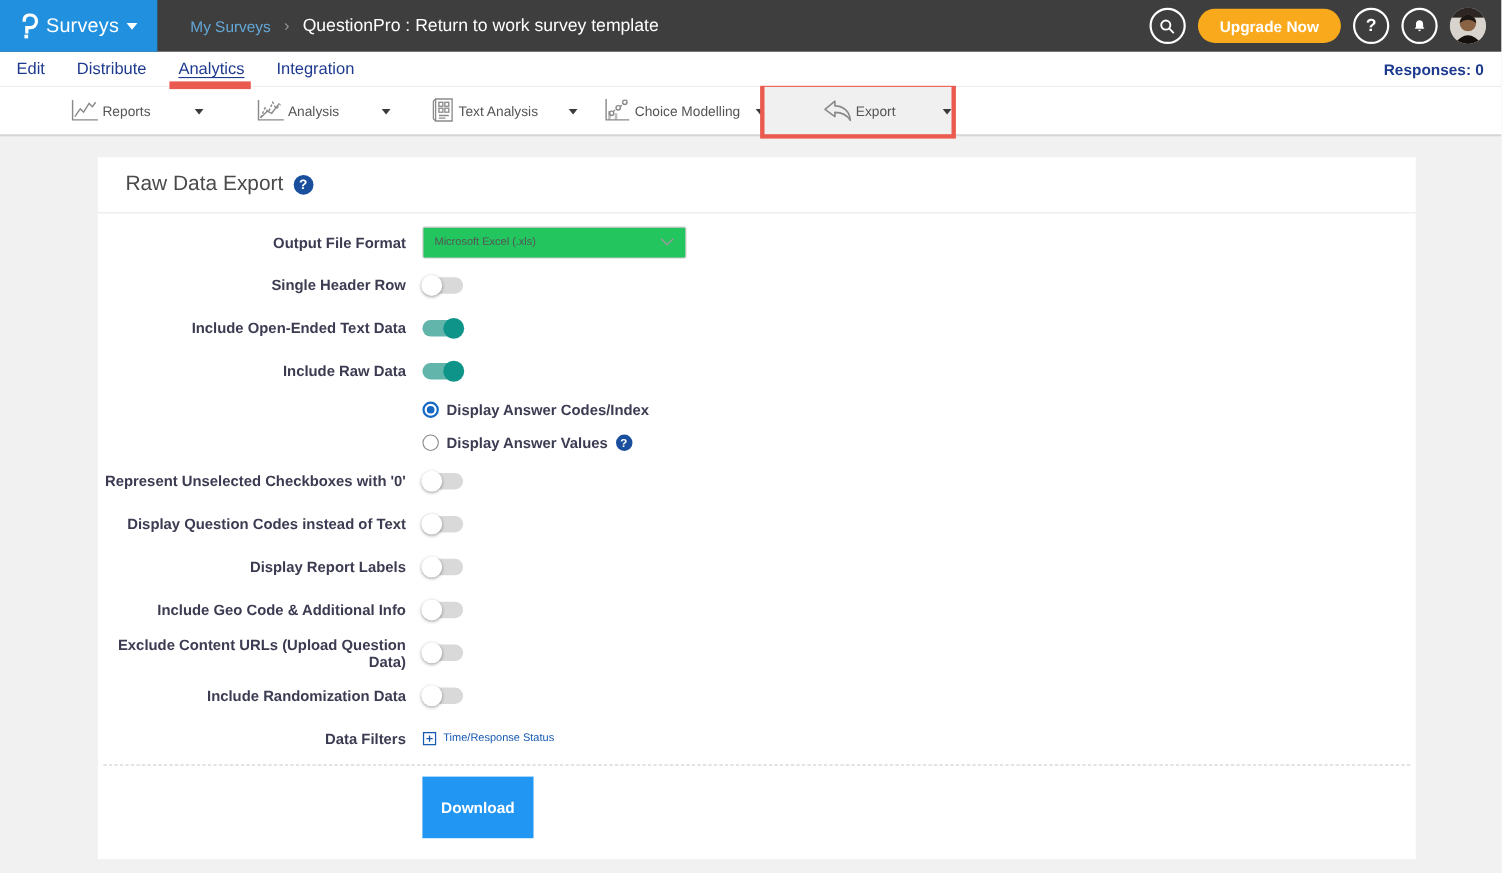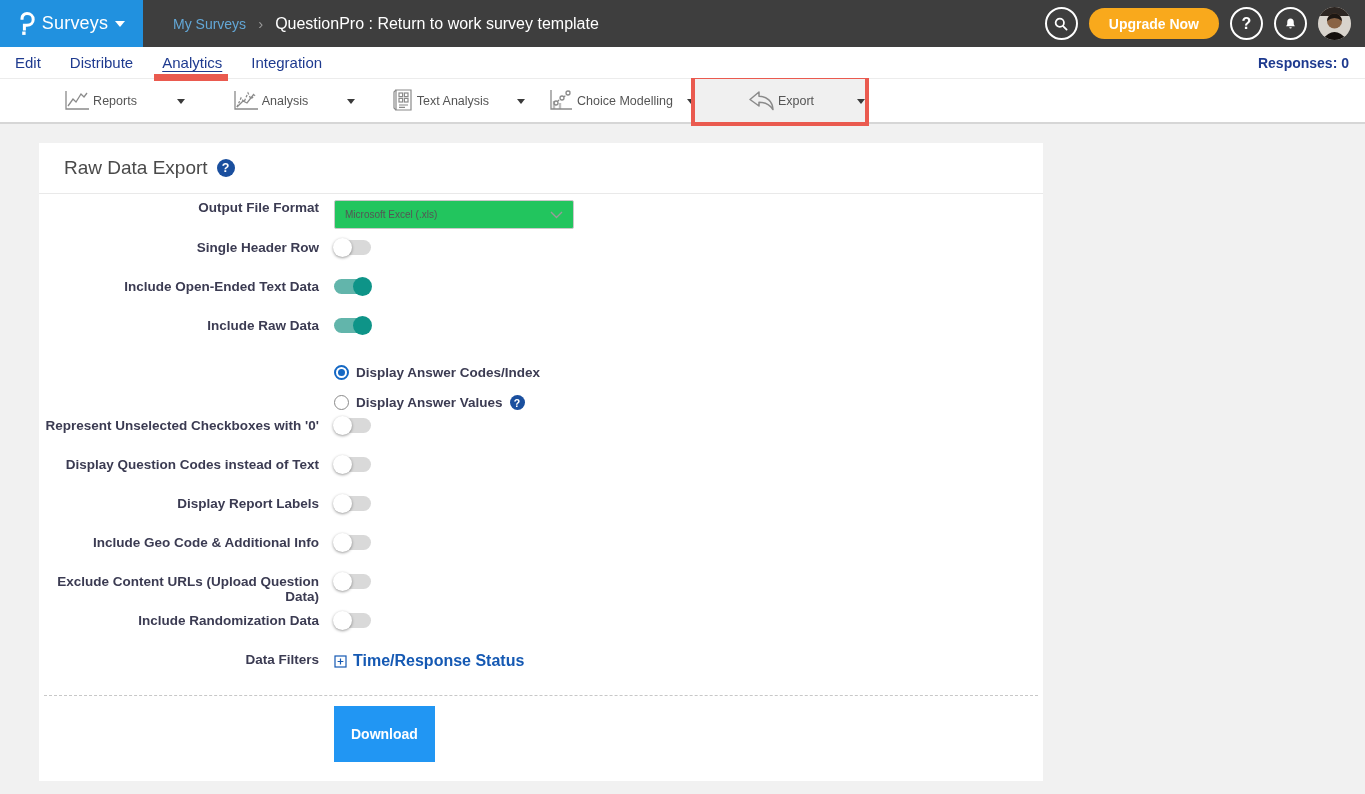--- a/index.html
+++ b/index.html
@@ -30,28 +30,28 @@
   
   .toolbar { height:46px; background:#fff; border-top:1px solid #ececec; border-bottom:2px solid #d6d6d6; display:flex; padding-left:15px; position:relative; }
   .tool-group { width:170px; height:100%; position:relative; display:flex; align-items:center; justify-content:center; cursor:pointer; gap:2px; }
   .tool-group .t-icon { height:22px; display:flex; align-items:flex-end; color:#8a8a8a; }
   .tool-group .t-label { font-size:12.5px; color:#555; }
   .tool-caret { position:absolute; right:0; top:50%; margin-top:-2px; width:0; height:0; border:4px solid transparent; border-top:5px solid #3a3a3a; }
   .tool-group.hl { background:#f0f0f0; box-shadow:0 0 0 4px #ea5a4f; z-index:8; }
 
   
   .page { height:668px; background:#f1f1f1; }
-  .card { margin-left:39px; margin-top:19px; width:1004px; height:638px; background:#fff; }
+  .card { margin-left:89px; margin-top:19px; width:1198px; height:638px; background:#fff; }
   .card-header { display:flex; align-items:center; gap:9px; padding:0 25px; height:51px; border-bottom:1px solid #e9e9e9; }
   .card-title { font-size:19px; color:#4a4a4a; }
   .help-badge { width:18px; height:18px; border-radius:50%; background:#1a4f9e; color:#fff; font-size:12.5px; font-weight:700; display:flex; align-items:center; justify-content:center; cursor:pointer; flex:none; }
   .help-badge.sm { width:15px; height:15px; font-size:10.5px; }
 
   .form { padding-top:6px; }
-  .form-row { display:flex; align-items:flex-start; min-height:39px; }
+  .form-row { display:flex; align-items:center; min-height:39px; }
   .form-row.first { min-height:40px; }
   .row-label { width:280px; text-align:right; font-weight:700; font-size:13.5px; color:#3b3b52; flex:none; }
   .row-control { margin-left:15px; display:flex; align-items:center; }
 
   .select-box { width:240px; height:29px; border:1px solid #c9c9c9; border-radius:2px; background:#22c55e; display:flex; align-items:center; justify-content:space-between; padding:0 10px; font-size:10px; color:#555; cursor:pointer; }
   .select-box .chev { color:#9a9a9a; display:flex; }
 
   .toggle { width:37px; height:15px; border-radius:8px; position:relative; cursor:pointer; flex:none; }
   .toggle.off { background:#d9d9d9; }
   .toggle.on  { background:#62b5ab; }
@@ -62,21 +62,21 @@
   .radio-block { padding:8px 0 8px 295px; display:flex; flex-direction:column; gap:15px; }
   .radio-line { display:flex; align-items:center; gap:7px; cursor:pointer; }
   .radio-outer { width:15px; height:15px; border-radius:50%; flex:none; display:flex; align-items:center; justify-content:center; }
   .radio-outer.sel { border:2px solid #1568c4; }
   .radio-outer.unsel { border:1px solid #8a8a8a; }
   .radio-dot { width:7px; height:7px; border-radius:50%; background:#1568c4; }
   .radio-label { font-weight:700; font-size:13.5px; color:#3b3b52; }
 
   .df-link { display:flex; align-items:center; gap:6px; color:#1559b3; cursor:pointer; }
   .df-plus { display:flex; }
-  .df-text { font-weight:700; font-size:16px; }
+  .df-text { font-weight:400; font-size:10px; }
 
   .dashed-sep { border-top:1px dashed #c8c8c8; margin:4px 5px 0 5px; }
   .download-row { padding:10px 0 0 295px; }
   .download-btn { background:#2196f3; border:none; border-radius:0; color:#fff; font-family:inherit; font-weight:700; font-size:14px; padding:20px 17px; cursor:pointer; }
 </style>
 </head>
 <body>
 
 <div class="header">
   <div class="logo-box">

